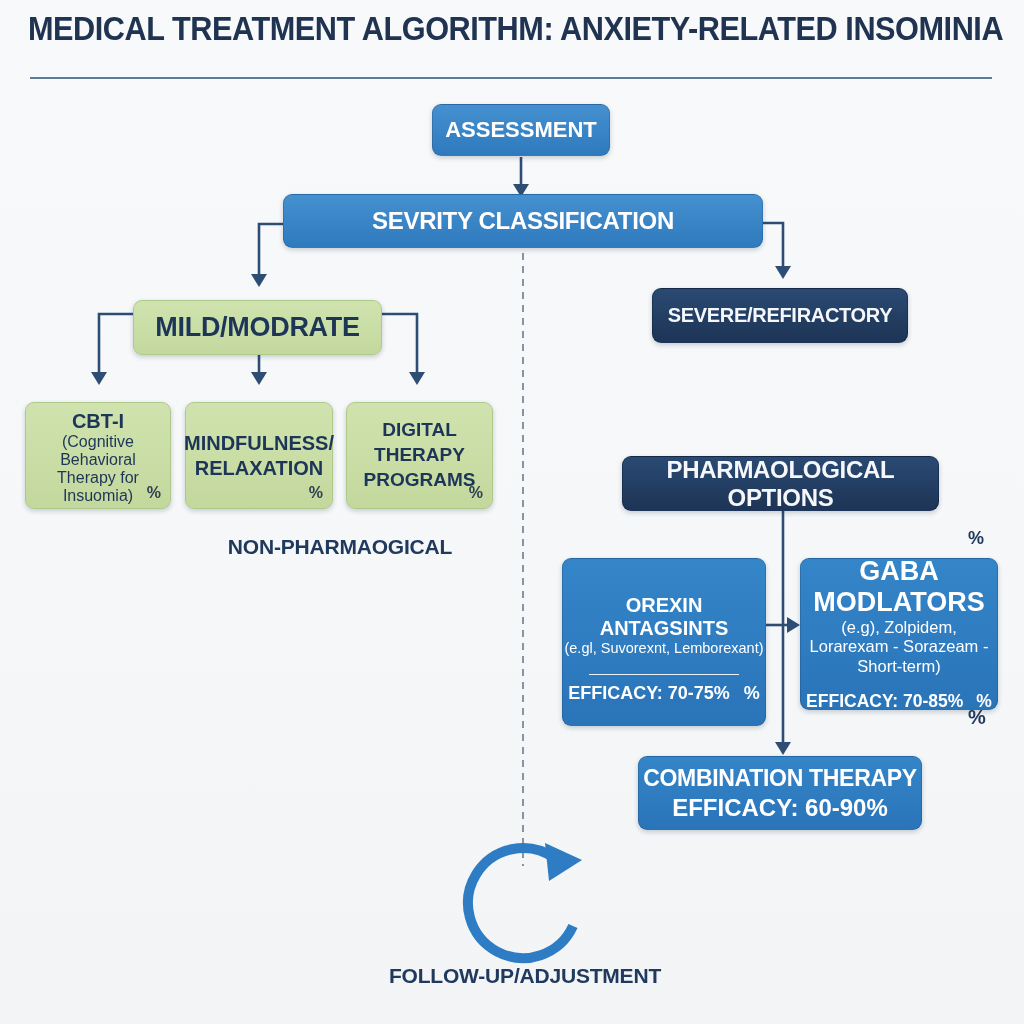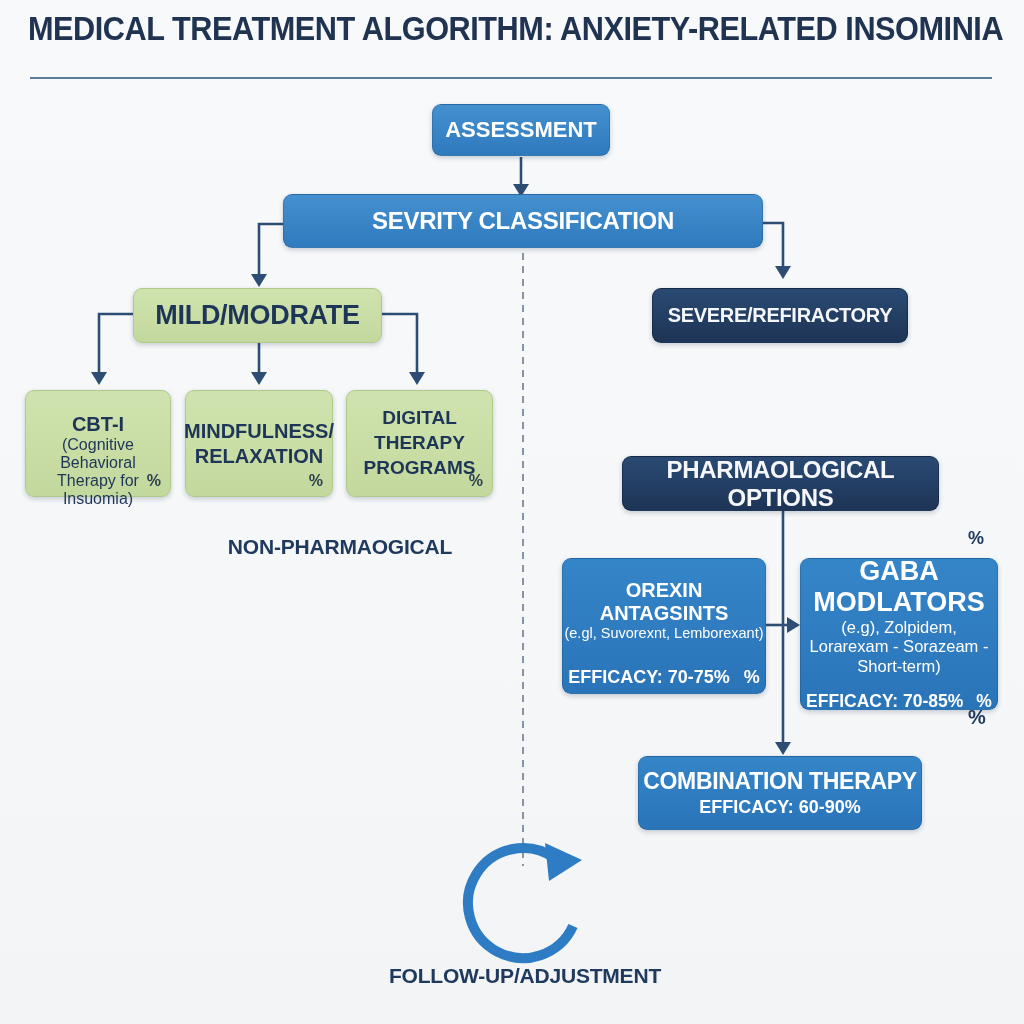--- a/index.html
+++ b/index.html
@@ -29,21 +29,21 @@
   .node-mblue{
     background:linear-gradient(180deg,#3585c9 0%,#2a74b8 100%);
     border:1px solid rgba(20,60,100,0.25);color:#ffffff;
   }
   .node-navy{
     background:linear-gradient(180deg,#2a4a73 0%,#1d3455 100%);
     border:1px solid rgba(10,25,50,0.4);color:#f5f7fa;
   }
   .node-green{
     background:linear-gradient(180deg,#d0e3af 0%,#c3d89d 100%);
-    border:1px solid #afc98a;color:#1d3557;
+    border:1px solid #afc98a;color:#1d3557;margin-top:12px;
   }
   .bold{font-weight:700;}
   .label{font-weight:700;color:#203a5e;text-align:center;letter-spacing:-0.2px;}
   .pct-corner{position:absolute;right:9px;bottom:6px;font-weight:700;font-size:16px;color:#2e4050;}
   .sub{font-weight:400;}
   .edivider{height:1.5px;background:rgba(255,255,255,0.9);}
   .eff-row{display:flex;align-items:center;justify-content:center;font-weight:700;}
   svg{display:block;}
 </style>
 </head>
@@ -87,21 +87,21 @@
   </div>
 
   <div class="abs node node-blue" style="left:283px;top:194px;width:480px;height:54px;">
     <div class="bold" style="font-size:24px;letter-spacing:-0.3px;">SEVRITY CLASSIFICATION</div>
   </div>
 
   <div class="abs node node-green" style="left:133px;top:288px;width:249px;height:55px;">
     <div class="bold" style="font-size:27px;letter-spacing:-0.3px;">MILD/MODRATE</div>
   </div>
 
-  <div class="abs node node-green" style="left:25px;top:390px;width:146px;height:107px;justify-content:flex-start;padding:22px 4px 4px;">
+  <div class="abs node node-green" style="left:25px;top:390px;width:146px;height:107px;justify-content:flex-start;padding:7px 4px 4px;">
     <div class="bold" style="font-size:20px;">CBT-I</div>
     <div class="sub" style="font-size:16px;line-height:1.13;">(Cognitive Behavioral Therapy for Insuomia)</div>
     <span class="pct-corner">%</span>
   </div>
 
   <div class="abs node node-green" style="left:185px;top:390px;width:148px;height:107px;">
     <div class="bold" style="font-size:20px;line-height:1.25;">MINDFULNESS/</div>
     <div class="bold" style="font-size:20px;line-height:1.25;">RELAXATION</div>
     <span class="pct-corner">%</span>
   </div>
@@ -119,21 +119,21 @@
     <div class="bold" style="font-size:20px;letter-spacing:-0.3px;">SEVERE/REFIRACTORY</div>
   </div>
 
 
   <div class="abs node node-navy" style="left:622px;top:456px;width:317px;height:55px;">
     <div class="bold" style="font-size:24px;letter-spacing:-0.3px;">PHARMAOLOGICAL OPTIONS</div>
   </div>
 
   <div class="abs label" style="left:968px;top:528px;width:30px;font-size:18px;text-align:left;">%</div>
 
-  <div class="abs node node-mblue" style="left:562px;top:558px;width:204px;height:136px;padding:6px 2px;">
+  <div class="abs node node-mblue" style="left:562px;top:558px;width:204px;height:168px;padding:6px 2px;">
     <div class="bold" style="font-size:20px;margin-top:14px;">OREXIN ANTAGSINTS</div>
     <div class="sub" style="font-size:14.5px;white-space:nowrap;">(e.gl, Suvorexnt, Lemborexant)</div>
     <div class="edivider" style="width:150px;margin:18px auto 8px;"></div>
     <div class="eff-row" style="font-size:18px;gap:14px;">
       <span>EFFICACY: 70-75%</span>
       <span>%</span>
     </div>
   </div>
 
   <div class="abs node node-mblue" style="left:800px;top:558px;width:198px;height:152px;padding:6px 2px;">
@@ -145,18 +145,18 @@
     <div class="eff-row" style="font-size:17.5px;gap:13px;">
       <span>EFFICACY: 70-85%</span>
       <span>%</span>
     </div>
   </div>
 
   <div class="abs label" style="left:968px;top:706px;width:30px;font-size:20px;text-align:left;">%</div>
 
   <div class="abs node node-mblue" style="left:638px;top:756px;width:284px;height:74px;">
     <div class="bold" style="font-size:23px;letter-spacing:-0.3px;">COMBINATION THERAPY</div>
-    <div class="bold" style="font-size:18px;margin-top:2px;">EFFICACY: 60-90%</div>
+    <div class="bold" style="font-size:24px;margin-top:2px;">EFFICACY: 60-90%</div>
   </div>
 
   <div class="abs label" style="left:375px;top:964px;width:300px;font-size:21px;">FOLLOW-UP/ADJUSTMENT</div>
 
 </div>
 
 </body></html>

